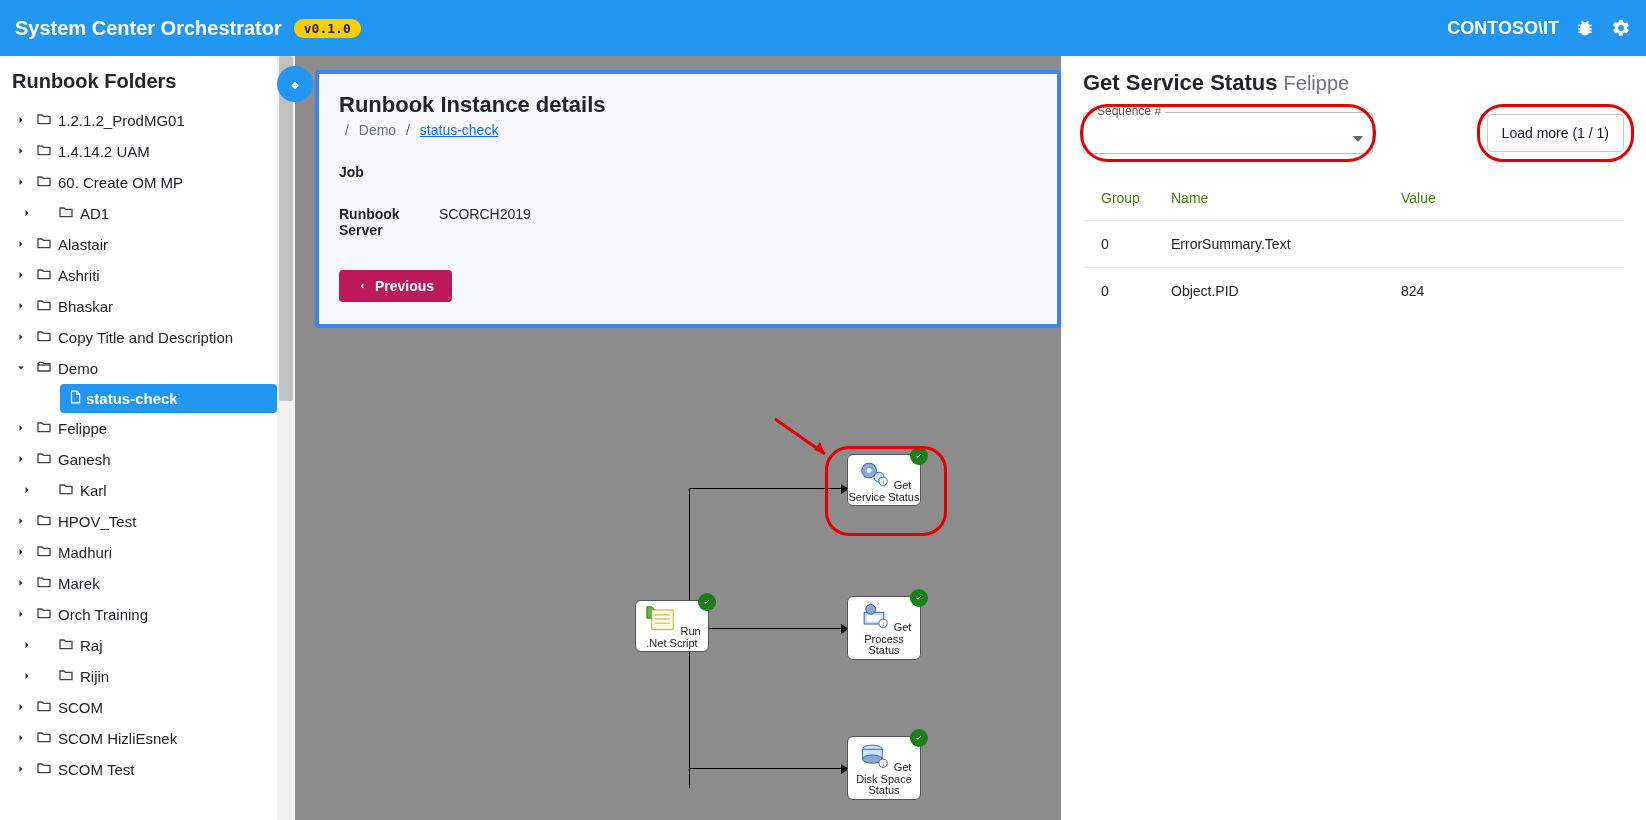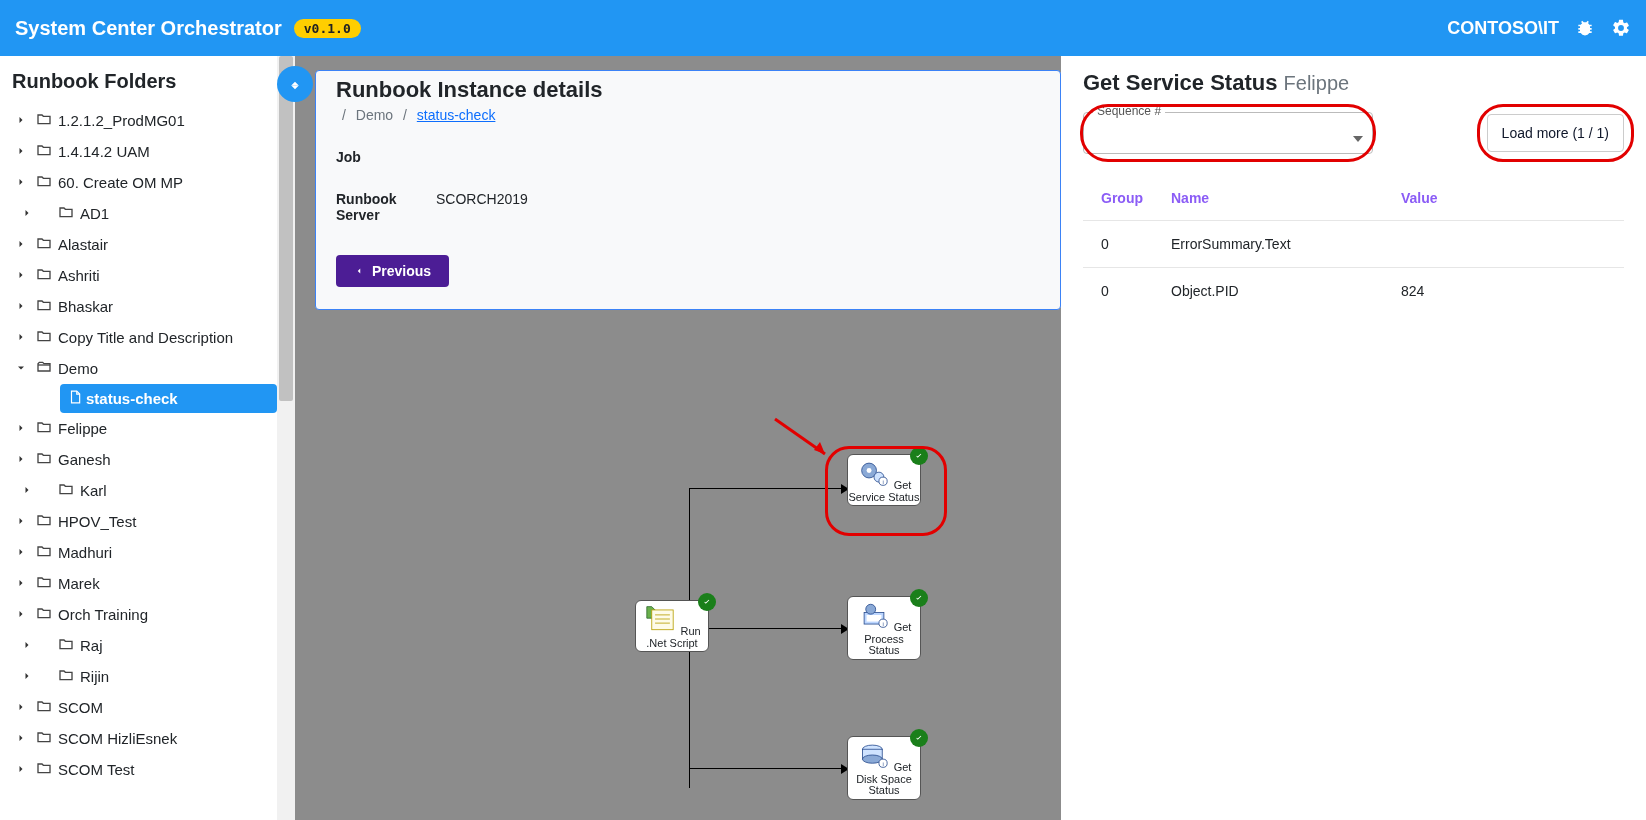--- a/index.html
+++ b/index.html
@@ -25,30 +25,30 @@
   .folder-ico { width: 16px; height: 16px; }
   .file-pill { background:#2196f3; color:#fff; padding:5px 10px 5px 8px; border-radius:4px; font-weight:700; display:flex; align-items:center; gap:4px; margin-left:52px; font-size:15px; }
   .scroll-col { width: 18px; background:#f1f1f1; position: relative; }
   .scroll-thumb { position:absolute; top:0; left:2px; width:14px; height:345px; background:#c1c1c1; border-radius:2px; }
   .toggle-fab { position: absolute; top: 10px; right: -18px; width: 36px; height: 36px; background:#2196f3; border-radius:50%; display:flex; align-items:center; justify-content:center; cursor:pointer; color:#fff; font-size:14px; z-index:10; }
 
   
   .content { flex: 1; position: relative; background: #fff; display:flex; }
   .canvas-wrap { flex:1; position: relative; overflow:hidden; }
   .overlay { position:absolute; inset:0; background: rgba(0,0,0,0.45); }
-  .card { position: relative; margin: 14px 0 0 20px; width: 746px; background: #f8f9fa; border:1px solid #3b82f6; border-radius:4px; padding: 6px 20px 22px; z-index:1; }
+  .card { position: relative; margin: 14px 0 0 20px; width: 746px; background: #f8f9fa; border:4px solid #3b82f6; border-radius:4px; padding: 18px 20px 22px; z-index:1; }
   .card h2 { font-size: 22px; font-weight: 600; color:#212529; }
   .crumb { margin-top:4px; font-size:14px; color:#6c757d; }
   .crumb a { color:#0d6efd; text-decoration:underline; }
   .crumb .sep { margin: 0 6px; }
   .job-lbl { margin-top: 26px; font-weight:700; }
   .kv-row { display:flex; margin-top: 26px; }
   .kv-k { width: 100px; font-weight:700; }
   .kv-v { flex:1; }
-  .prev-btn { margin-top: 32px; background:#4c1d95; color:#fff; border:none; border-radius:4px; padding:8px 18px; font-size:14px; font-weight:600; display:inline-flex; align-items:center; gap:8px; cursor:pointer; }
+  .prev-btn { margin-top: 32px; background:#be185d; color:#fff; border:none; border-radius:4px; padding:8px 18px; font-size:14px; font-weight:600; display:inline-flex; align-items:center; gap:8px; cursor:pointer; }
   
   
   .diagram { position:absolute; top:340px; left:0; right:0; bottom:0; z-index:1; }
   .node { position:absolute; width:74px; background:#fff; border:1.5px solid #555; border-radius:6px; padding:4px 0 2px; text-align:center; font-size:11px; line-height:1.05; }
   .node .badge { position:absolute; top:-8px; right:-8px; width:18px; height:18px; background:#1a7f1a; border-radius:50%; display:flex; align-items:center; justify-content:center; }
   .node .badge svg { width:10px; height:10px; fill:#fff; }
   .node .nicon { width:34px; height:28px; margin: 0 auto 2px; }
   .link { position:absolute; background:#000; height:1px; }
   .linkv { position:absolute; background:#000; width:1px; }
   .arrowhead { position:absolute; width:0; height:0; border-top:5px solid transparent; border-bottom:5px solid transparent; border-left:8px solid #000; }
@@ -62,21 +62,21 @@
   .panel-title { font-size: 22px; font-weight:600; }
   .panel-title .muted { color:#6c757d; font-weight:400; font-size:20px; }
   .panel-row { display:flex; align-items:center; margin-top: 16px; gap: 24px; }
   .seq-field { position: relative; width: 290px; }
   .seq-label { position:absolute; top:-8px; left:10px; background:#fff; padding:0 4px; font-size:12px; color:#555; }
   .seq-select { width:100%; height:42px; border:1px solid #bbb; border-radius:4px; padding:8px 28px 8px 10px; font-size:14px; appearance:none; background:#fff; }
   .seq-caret { position:absolute; right:10px; bottom:12px; pointer-events:none; }
   .load-btn { margin-left:auto; border:1px solid #ccc; color:#0f172a; background:#fff; border-radius:4px; padding:10px 14px; font-size:14px; cursor:default; }
   
   .tbl { width:100%; margin-top: 26px; border-collapse: collapse; }
-  .tbl th { text-align:left; color:#8b5cf6; font-weight:700; font-size:14px; padding:10px 8px 14px 18px; }
+  .tbl th { text-align:left; color:#4d7c0f; font-weight:400; font-size:14px; padding:10px 8px 14px 18px; }
   .tbl td { padding:15px 8px 15px 18px; border-top:1px solid #e6e6e6; font-size:14px; }
 </style>
 </head>
 <body>
 
 <div class="header">
   <span class="app-title">System Center Orchestrator</span>
   <span class="version-badge">v0.1.0</span>
   <div class="header-right">
     <span class="user-id">CONTOSO\IT</span>

